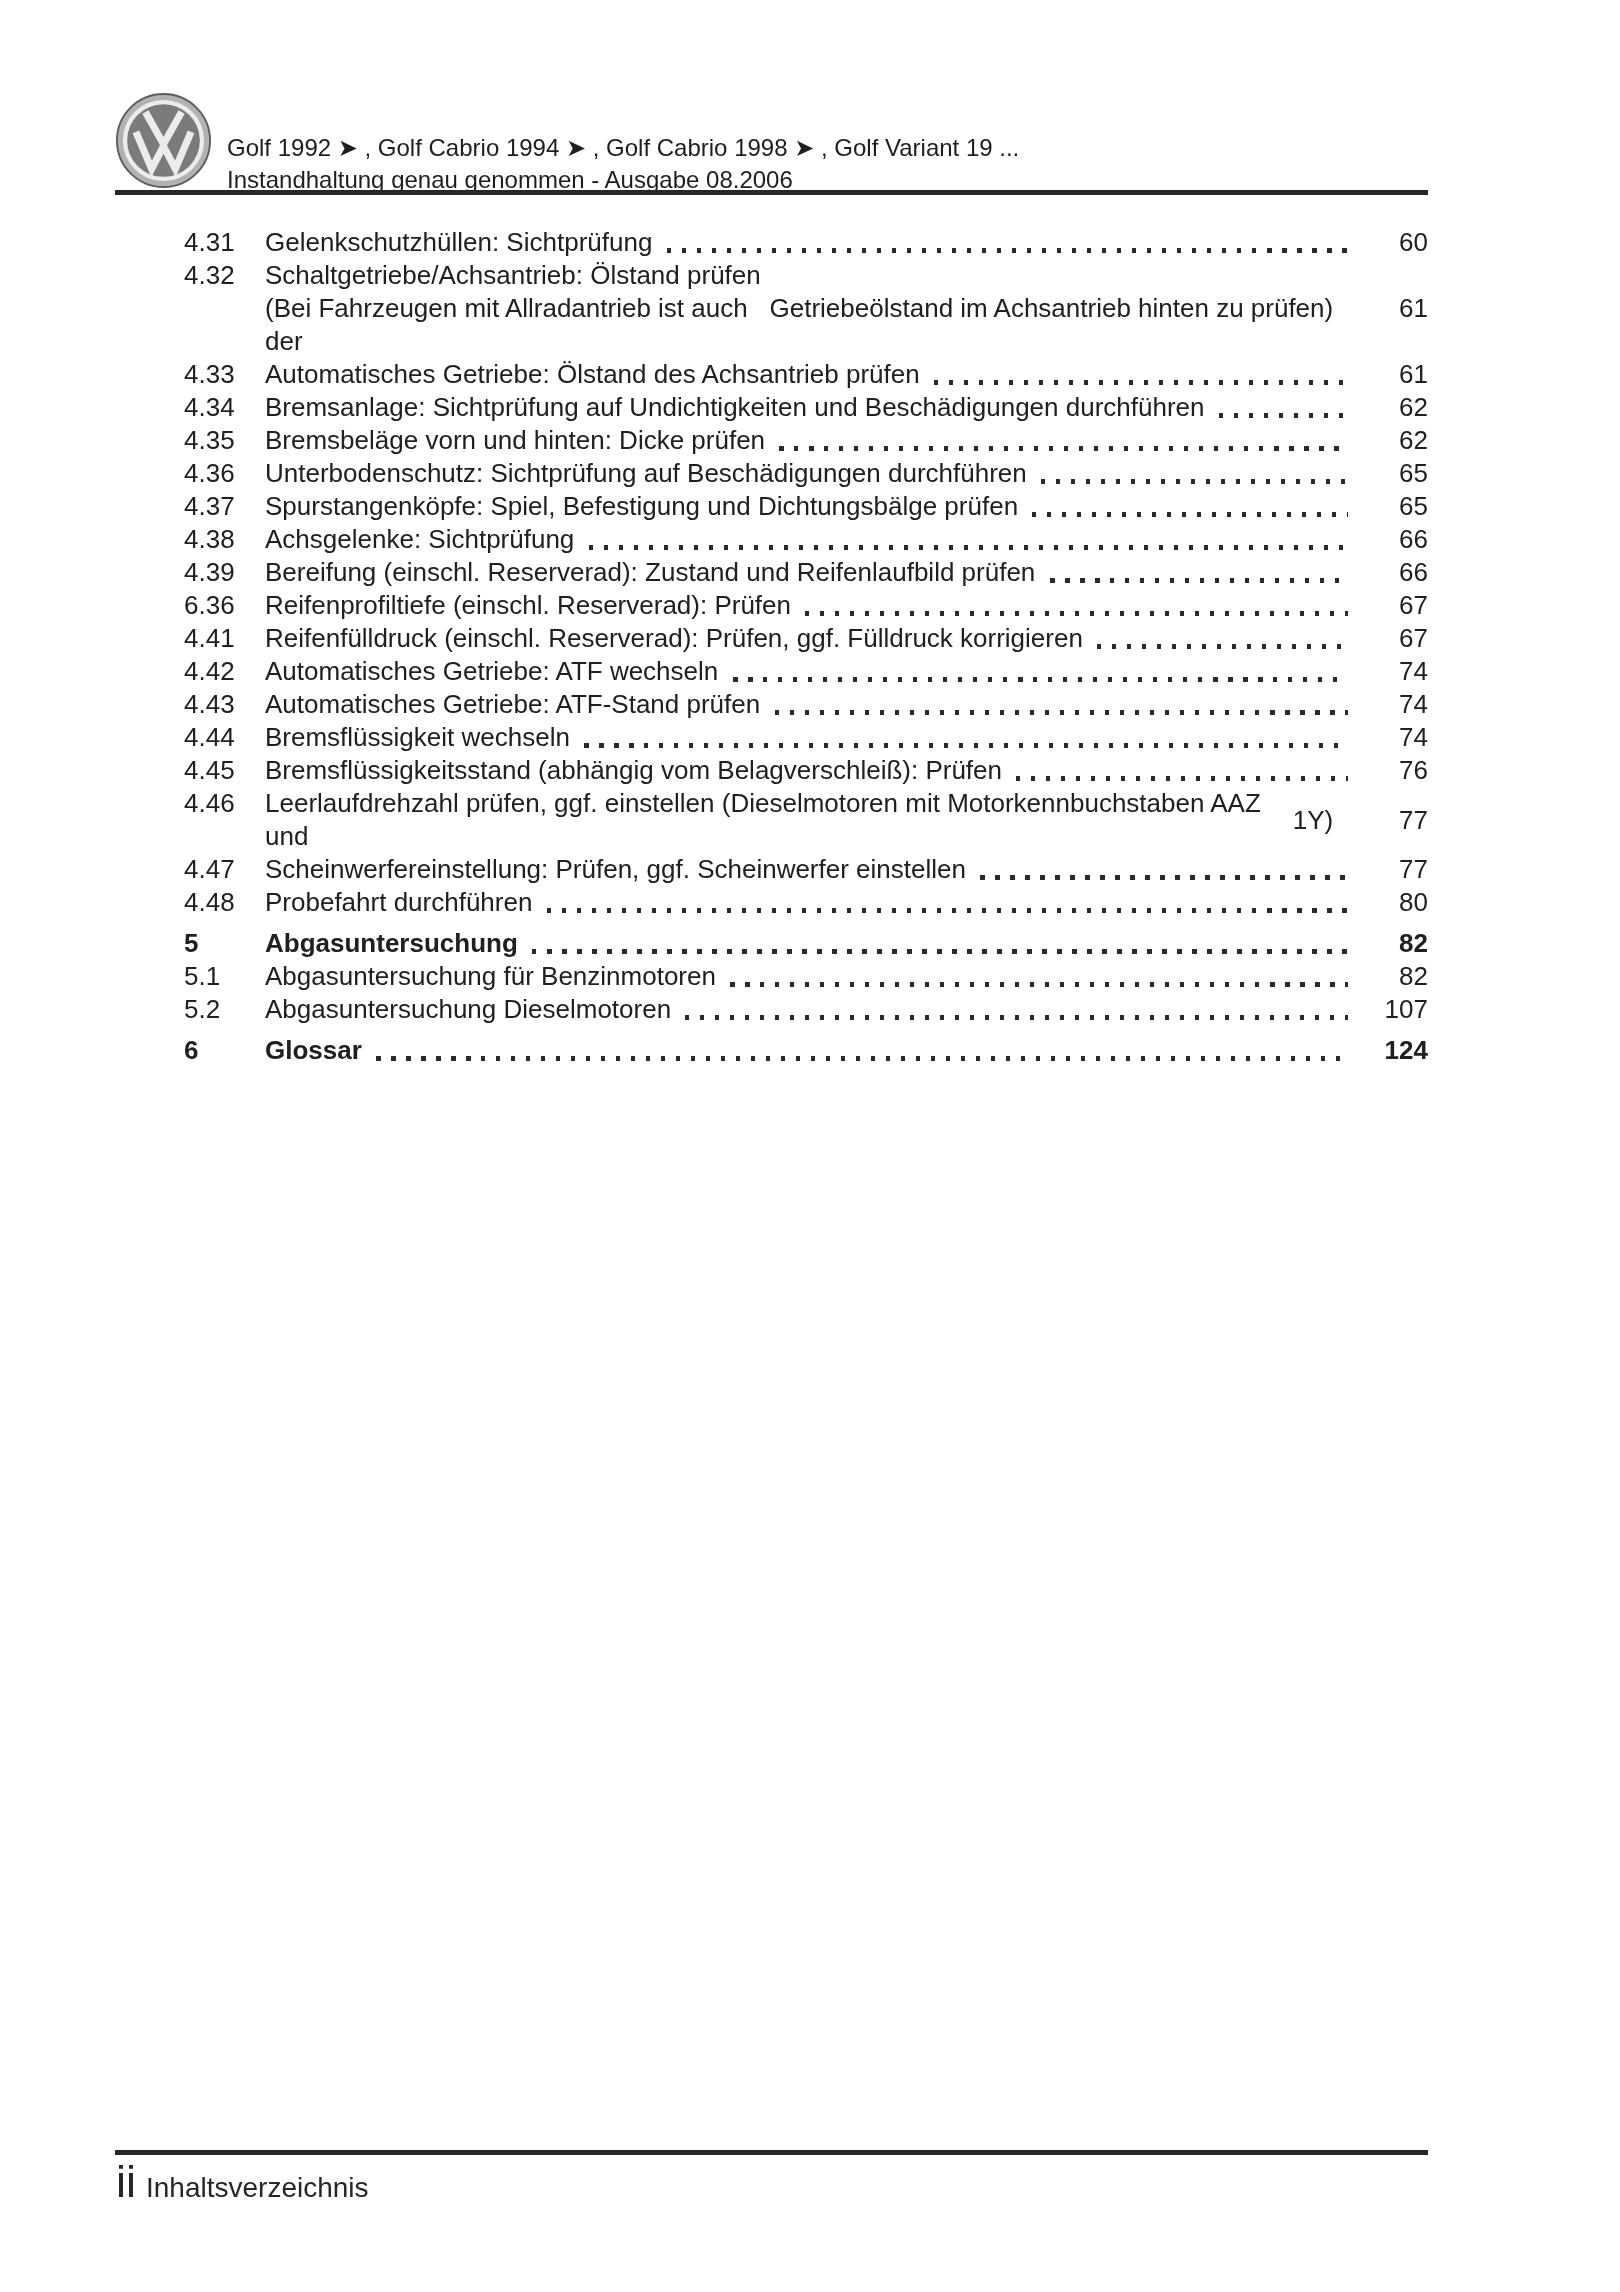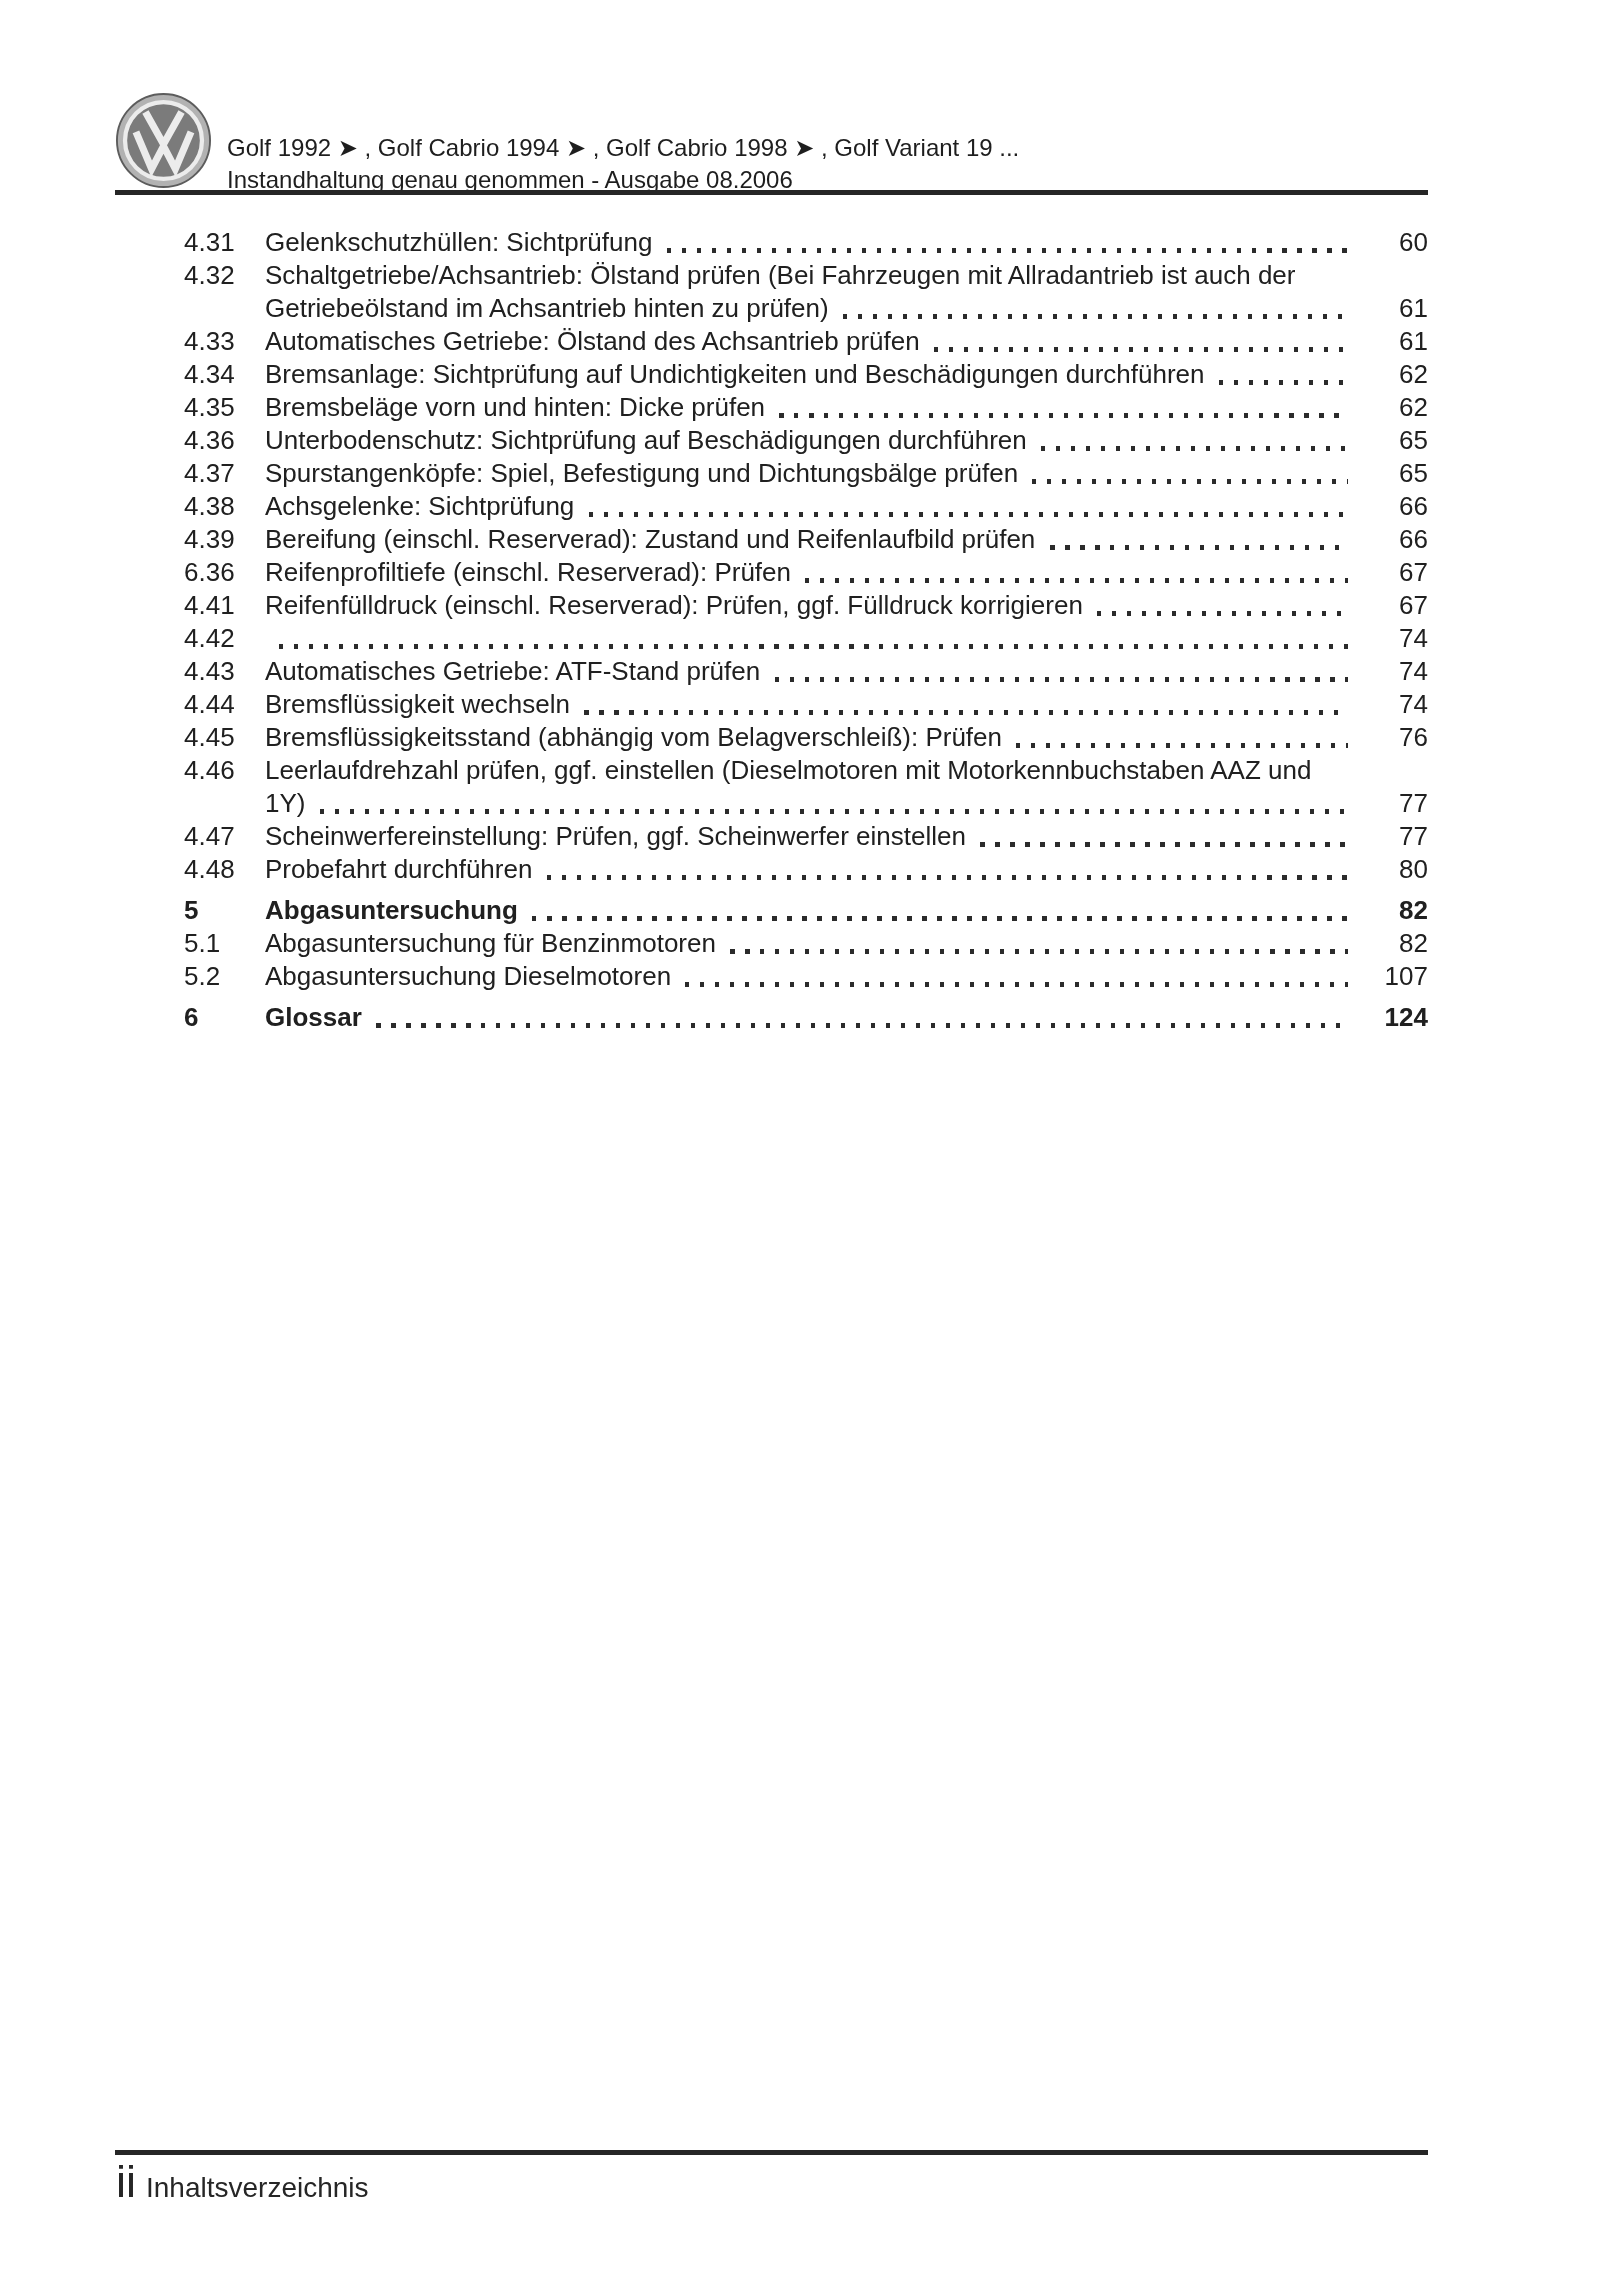--- a/index.html
+++ b/index.html
@@ -43,21 +43,21 @@
     left: 184px; top: 226px;
     width: 1244px;
     font-size: 26px;
     line-height: 33px;
     color: #202020;
   }
   .row { display: flex; align-items: flex-end; }
   .row.wrap2 { align-items: flex-start; }
   .row.sect { font-weight: bold; margin-top: 8px; }
   .num { width: 81px; flex: none; }
-  .cont { flex: 1; min-width: 0; display: flex; flex-direction: column; }
+  .cont { flex: 1; min-width: 0; display: flex; flex-direction: row; align-items: center; }
   .l2 { display: flex; align-items: flex-end; }
   .title { white-space: nowrap; }
   .dots {
     flex: 1;
     height: 4.5px;
     margin: 0 12.5px 6.3px 14.3px;
     background-image: repeating-linear-gradient(to right, #2b2b2b 0 4.5px, transparent 4.5px 15px);
   }
   .pg { min-width: 68px; flex: none; text-align: right; }
 
@@ -169,20 +169,21 @@
 
     <div class="row">
       <span class="num">4.41</span>
       <span class="title">Reifenfülldruck (einschl. Reserverad): Prüfen, ggf. Fülldruck korrigieren</span>
       <span class="dots"></span>
       <span class="pg">67</span>
     </div>
 
     <div class="row">
       <span class="num">4.42</span>
+      <span class="title">Automatisches Getriebe: ATF wechseln</span>
       <span class="dots"></span>
       <span class="pg">74</span>
     </div>
 
     <div class="row">
       <span class="num">4.43</span>
       <span class="title">Automatisches Getriebe: ATF-Stand prüfen</span>
       <span class="dots"></span>
       <span class="pg">74</span>
     </div>

